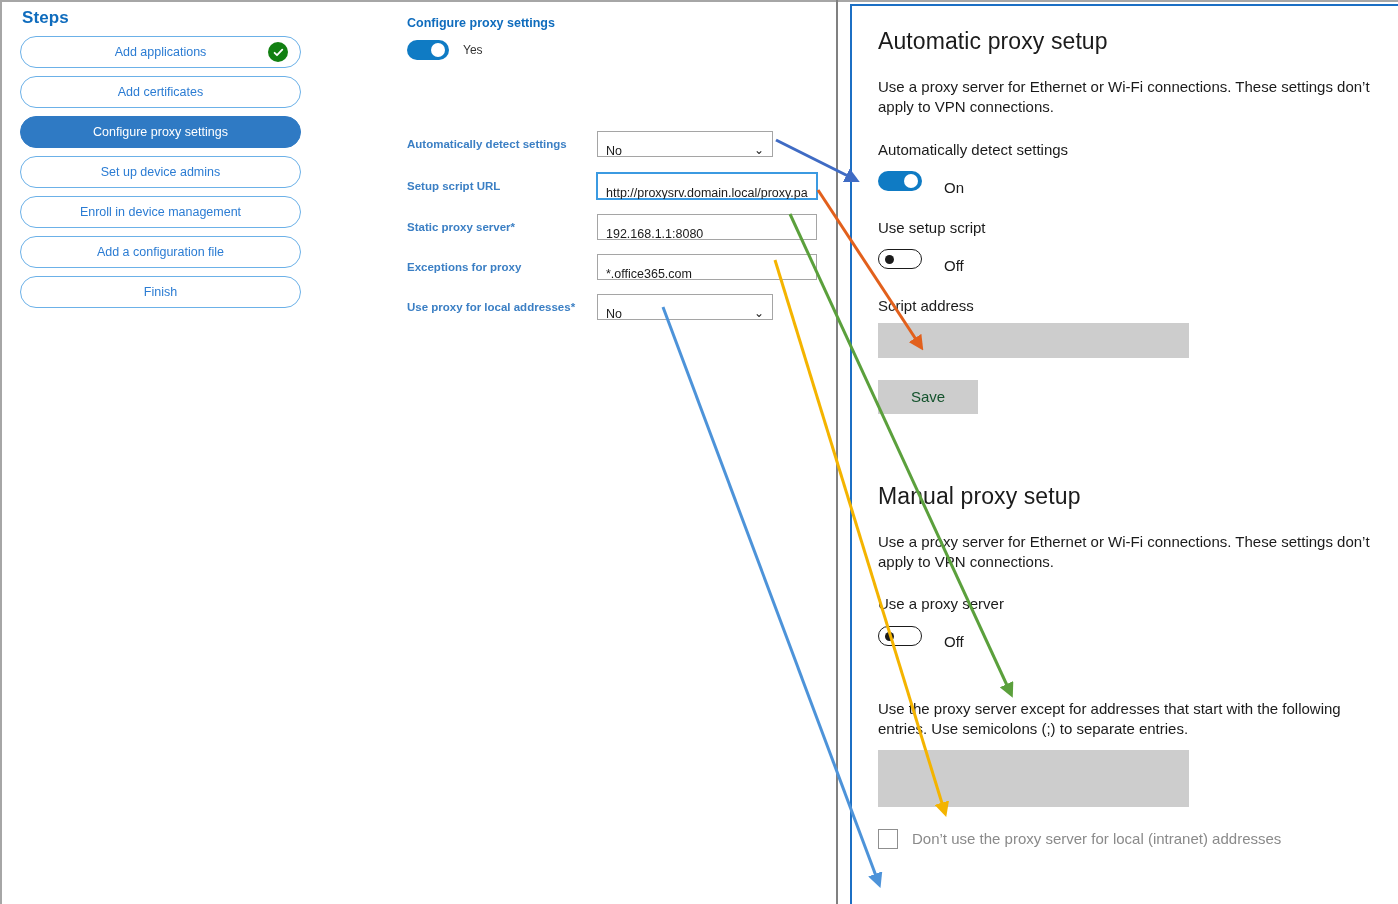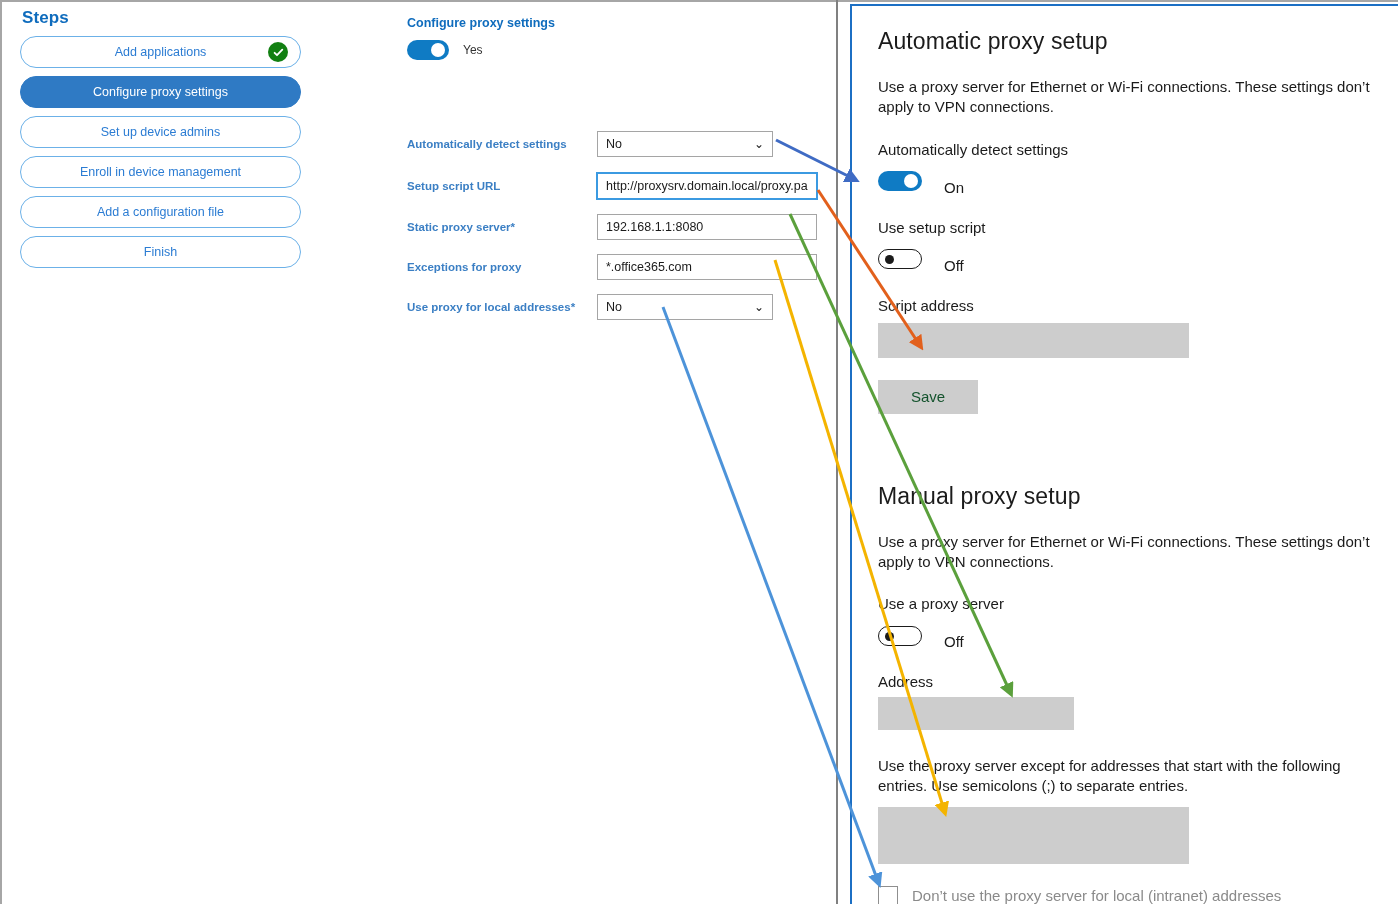--- a/index.html
+++ b/index.html
@@ -68,22 +68,22 @@
   }
   .field-label{
     font-size:11.5px;font-weight:bold;color:#3b7fc4;
     width:195px;flex:none;
   }
   .field-label .req{color:#3b7fc4;font-weight:bold;}
   .ctl{
     box-sizing:border-box;height:26px;
     border:1px solid #a5a5a5;background:#ffffff;
     font-size:12.5px;color:#1b1b1b;
-    display:flex;align-items:center;
-    padding:3px 8px;
+    display:flex;align-items:flex-start;
+    padding:12px 8px;
   }
   .ctl.select{width:176px;justify-content:space-between;cursor:pointer;}
   .ctl.input{width:220px;cursor:text;}
   .ctl.input.focused{border:1px solid #3b9ae1;outline:1px solid #3b9ae1;}
   .chev{font-size:12px;color:#1b1b1b;line-height:1;}
 
   
   .win-panel{
     position:absolute;left:850px;top:4px;width:596px;height:900px;
     background:#ffffff;
@@ -136,20 +136,23 @@
 
     <div class="step-btn">
       <span>Add applications</span>
       <span class="step-check">
         <svg width="13" height="13" viewBox="0 0 13 13">
             <path d="M2.6 6.8 L5 9.2 L10.3 3.6" fill="none" stroke="#ffffff" stroke-width="1.8" stroke-linecap="round" stroke-linejoin="round"></path>
           </svg>
       </span>
     </div>
 
+    <div class="step-btn">
+      <span>Add certificates</span>
+    </div>
 
     <div class="step-btn active">
       <span>Configure proxy settings</span>
     </div>
 
     <div class="step-btn">
       <span>Set up device admins</span>
     </div>
 
     <div class="step-btn">
@@ -244,24 +247,20 @@
 
       <div class="win-label">Use a proxy server</div>
       <div class="win-toggle-row">
         <div class="wsw off">
             <div class="wknob"></div>
           </div>
         <div class="wsw-text">Off</div>
       </div>
 
       <div style="display:flex;gap:22px;margin-top:23px;">
-        <div>
-          <div style="font-size:15px;color:#1b1b1b;">Address</div>
-          <div class="gray-box" style="width:196px;height:33px;margin-top:7px;"></div>
-        </div>
       </div>
 
       <div class="win-p" style="margin-top:26px;">Use the proxy server except for addresses that start with the following entries. Use semicolons (;) to separate entries.</div>
       <div class="gray-box" style="width:311px;height:57px;margin-top:10px;"></div>
 
       <div class="chk-row">
         <div class="chk"></div>
         <div class="chk-text">Don’t use the proxy server for local (intranet) addresses</div>
       </div>
 

